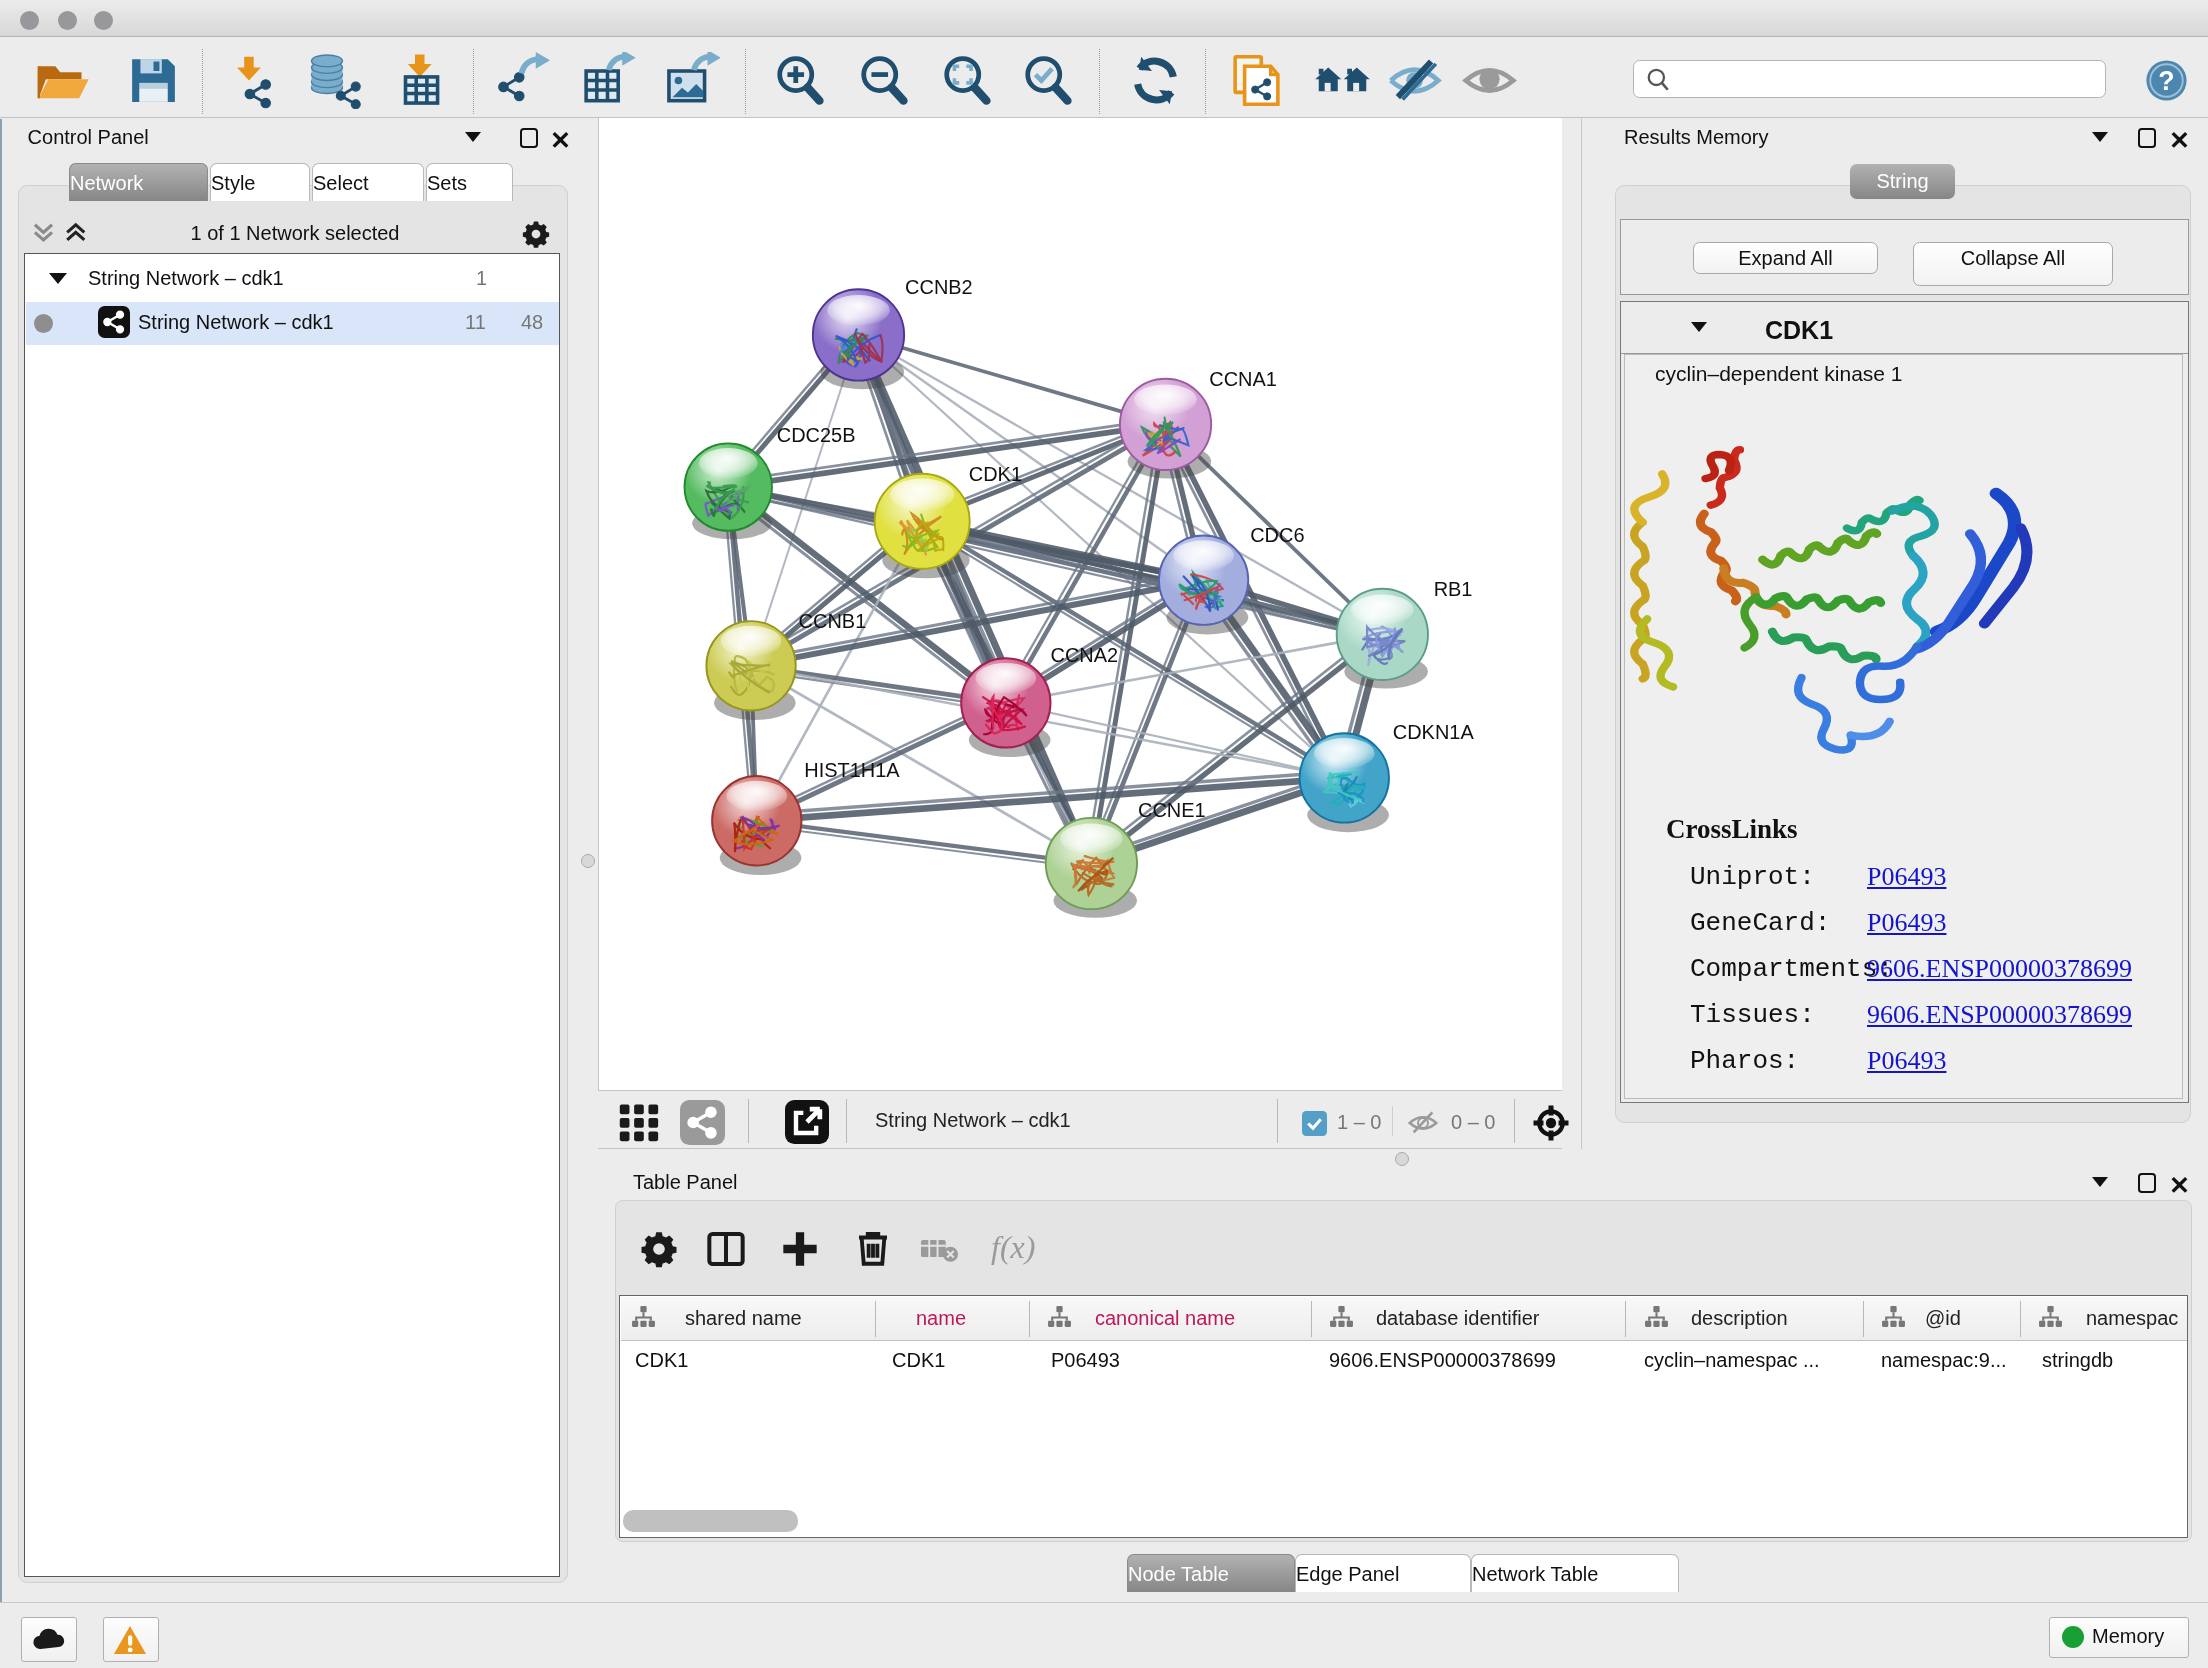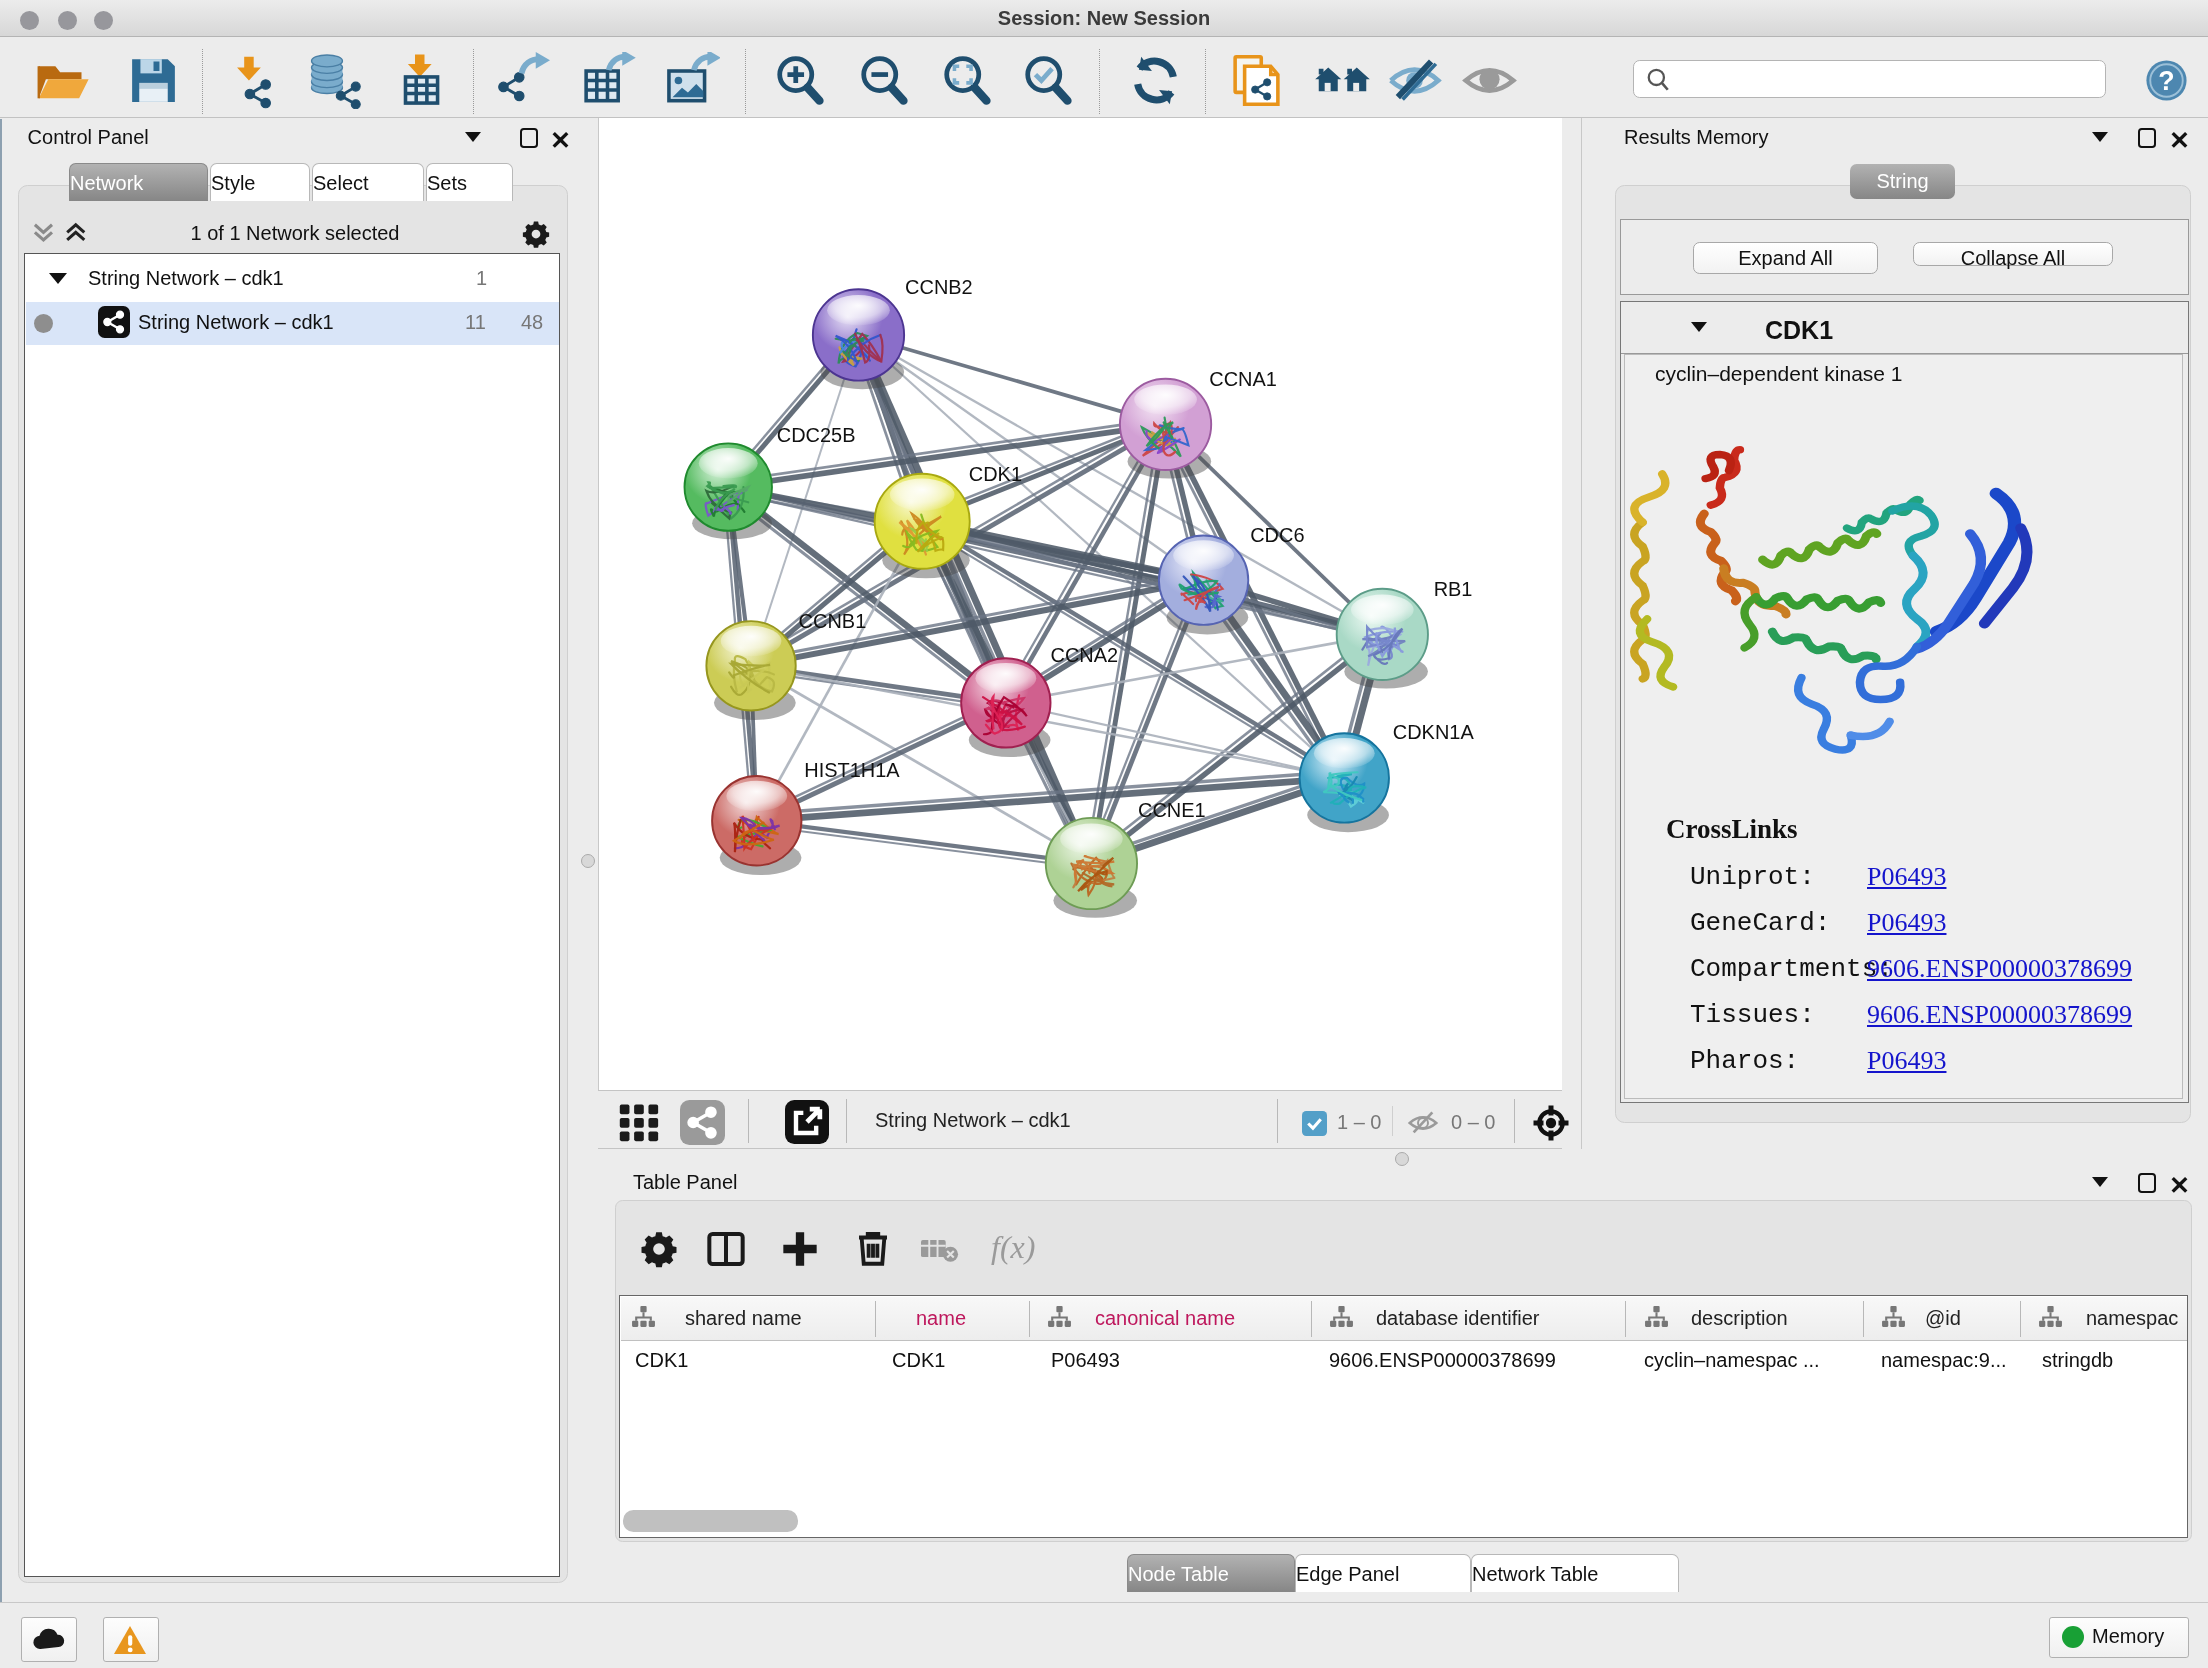--- a/index.html
+++ b/index.html
@@ -17,21 +17,20 @@
 .tabsel { background:linear-gradient(#b2b2b2,#868686); color:#fff; border-color:#8a8a8a; }
 .btn { position:absolute; background:linear-gradient(#ffffff,#f2f2f2); border:1px solid #a8a8a8; border-radius:6.7px; text-align:center; font-size:20px; color:#111; }
 a.link { color:#1414cc; text-decoration:underline; }
 </style></head>
 <body>
 
 <div class="abs titlebar">
   <div class="tl" style="left:20px"></div>
     <div class="tl" style="left:58px"></div>
     <div class="tl" style="left:94px"></div>
-  <div class="title">Session: New Session</div>
 </div>
 
 <div class="abs toolbar">
     <div class="tsep" style="left:202px"></div>
     <div class="tsep" style="left:473px"></div>
     <div class="tsep" style="left:745px"></div>
     <div class="tsep" style="left:1099px"></div>
     <div class="tsep" style="left:1205px"></div>
   <div class="searchbox">
       <svg width="28.5" height="28.5" viewBox="0 0 30 30" style="position:absolute;left:9.5px;top:4.8px">
@@ -632,21 +631,21 @@
 <div class="abs panel-title" style="left:1624px;top:126px">Results Memory</div>
 <div class="abs ptri" style="left:2092px;top:132px"></div>
 <div class="abs psq" style="left:2138px;top:128px"></div>
 <div class="abs px" style="left:2169px;top:131px">✕</div>
 
 <div class="abs" style="left:1615px;top:185px;width:576px;height:938px;background:#e4e4e4;border:1px solid #cfcfcf;border-radius:9.5px"></div>
 <div class="abs tabsel" style="left:1850px;top:164px;width:105px;height:35px;border-radius:6.7px;text-align:center;font-size:20px;line-height:34px;color:#fff">String</div>
 
 <div class="abs" style="left:1620px;top:219px;width:569px;height:76px;background:#ececec;border:1px solid #999"></div>
 <div class="btn" style="left:1693px;top:242px;width:185px;height:32px;line-height:30px">Expand All</div>
-<div class="btn" style="left:1913px;top:242px;width:200px;height:24px;line-height:30px">Collapse All</div>
+<div class="btn" style="left:1913px;top:242px;width:200px;height:44px;line-height:30px">Collapse All</div>
 
 <div class="abs" style="left:1620px;top:301px;width:569px;height:802px;background:#ececec;border:1px solid #777"></div>
 <div class="abs" style="left:1621px;top:302px;width:567px;height:52px;background:#ececec;border-bottom:1px solid #999"></div>
 <div class="abs ptri" style="left:1691px;top:322px"></div>
 <div class="abs" style="left:1765px;top:316px;font-size:25px;font-weight:bold;color:#111">CDK1</div>
 <div class="abs" style="left:1624px;top:354px;width:559px;height:745px;background:#efefef;border:1px solid #bbb"></div>
 <div class="abs" style="left:1655px;top:362px;font-size:21px;color:#111">cyclin–dependent kinase 1</div>
 <svg width="428" height="328" viewBox="0 0 660 570" preserveAspectRatio="none" style="position:absolute;left:1607px;top:436px">
     <g opacity="0.95">
       <path d="M55 150 Q29 171 55 192 Q64 214 55 218 Q29 239 55 260 Q64 282 55 286 Q29 307 55 328 Q64 350 55 354 Q29 375 55 396 Q64 418 55 422" fill="none" stroke="#c8a018" stroke-width="13" stroke-linecap="round"></path>

